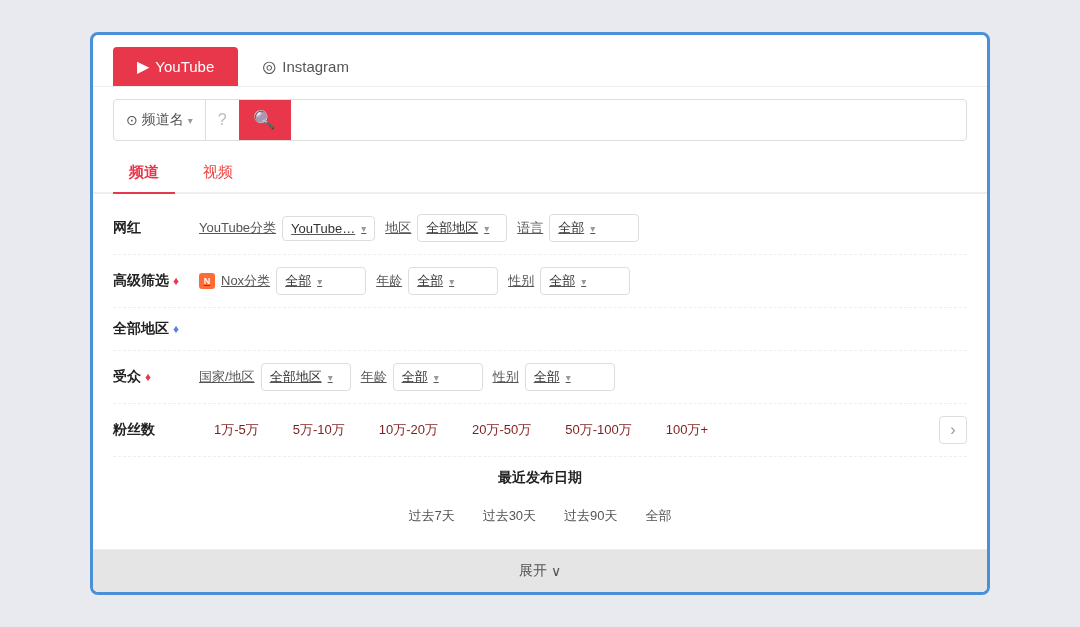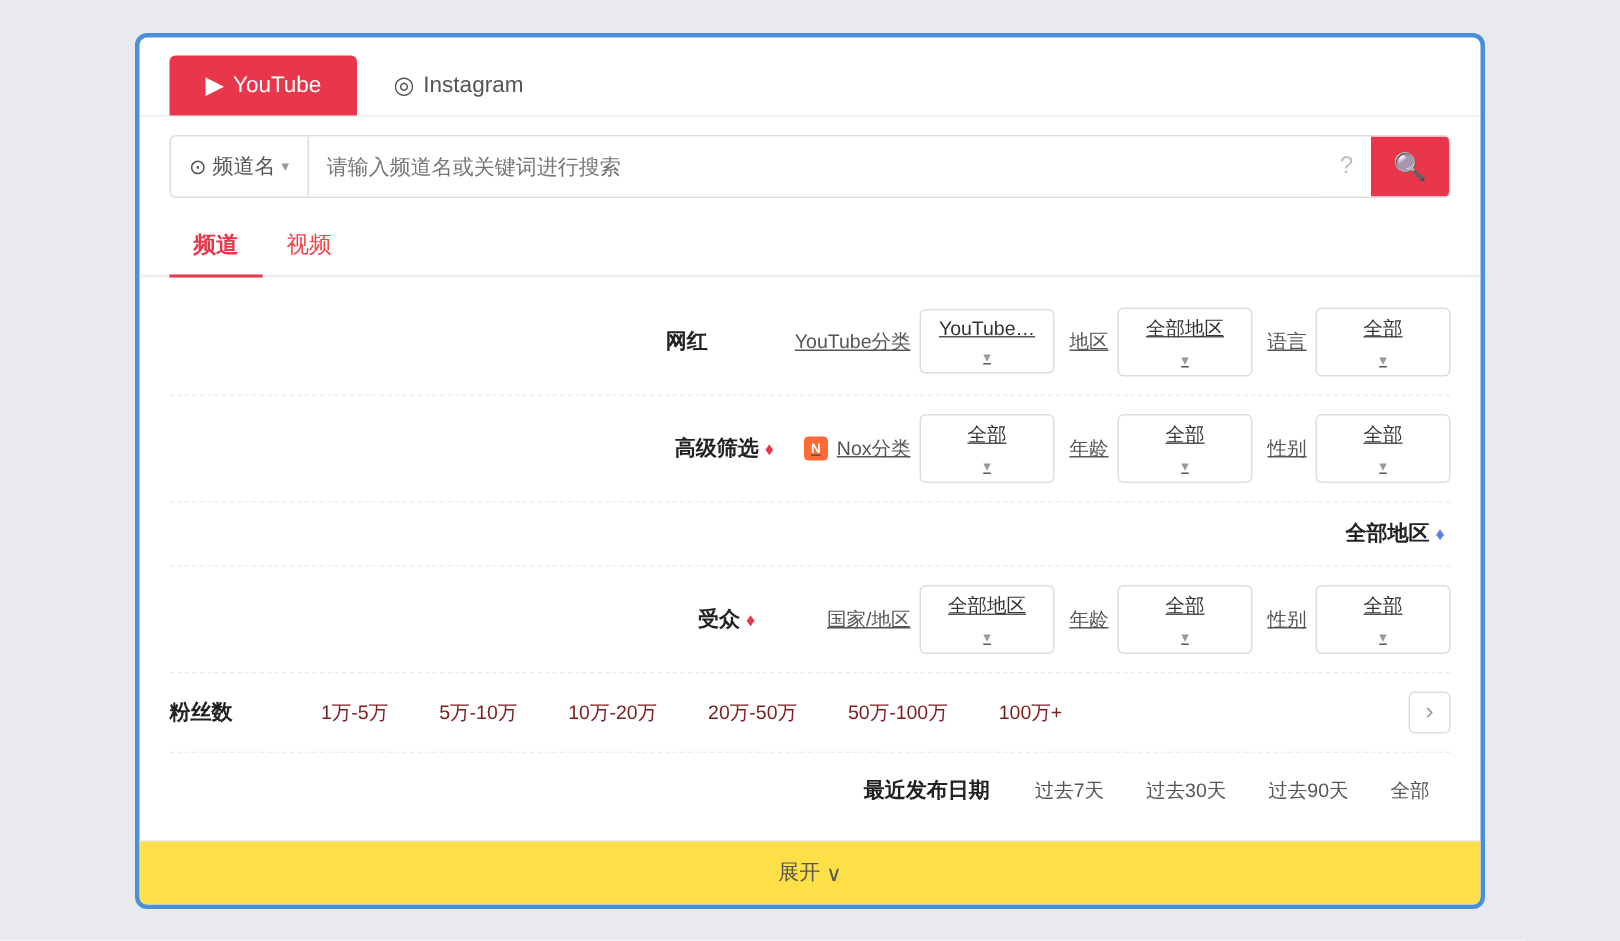--- a/index.html
+++ b/index.html
@@ -90,21 +90,21 @@
       display: flex;
       align-items: center;
       justify-content: center;
       cursor: pointer;
       color: #fff;
       font-size: 18px;
     }
     
     .content-tabs {
       display: flex;
-      gap: 0;
+      gap: 12px;
       padding: 0 20px;
       border-bottom: 2px solid #eee;
     }
     .content-tab {
       padding: 10px 16px;
       font-size: 15px;
       color: #ef4444;
       cursor: pointer;
       position: relative;
     }
@@ -124,24 +124,24 @@
     
     .filters {
       padding: 8px 20px;
     }
     .filter-row {
       display: flex;
       align-items: center;
       padding: 12px 0;
       border-bottom: 1px dashed #eee;
       gap: 16px;
-      justify-content: flex-end;
     }
     .filter-row:last-child {
       border-bottom: none;
+      flex-direction: column;
     }
     .filter-label {
       font-size: 14px;
       font-weight: 600;
       color: #222;
       min-width: 70px;
       display: flex;
       align-items: center;
       gap: 4px;
     }
@@ -173,21 +173,20 @@
       border: 1px solid #ddd;
       border-radius: 4px;
       padding: 4px 8px;
       font-size: 13px;
       color: #333;
       cursor: pointer;
       gap: 6px;
       min-width: 90px;
       background: #fff;
       position: relative;
-      flex-direction: column;
     }
     .filter-select .caret { color: #999; font-size: 10px; }
     .nox-icon {
       width: 16px;
       height: 16px;
       background: #ff6b35;
       border-radius: 3px;
       display: inline-flex;
       align-items: center;
       justify-content: center;
@@ -235,21 +234,21 @@
       font-size: 13px;
       color: #555;
       cursor: pointer;
     }
     
     .expand-bar {
       display: flex;
       align-items: center;
       justify-content: center;
       padding: 12px;
-      background: #fde047;
+      background: #e5e5e5;
       border-top: 1px solid #eee;
       cursor: pointer;
       font-size: 14px;
       color: #555;
       gap: 4px;
     }
     
     .fans-more {
       margin-left: auto;
       width: 28px;
@@ -279,21 +278,20 @@
       <span>Instagram</span>
     </div>
   </div>
 
   <div class="search-bar">
     <div class="search-type">
       <span>⊙</span>
       <span>频道名</span>
       <span class="caret">▾</span>
     </div>
-    <input class="search-input" type="text" placeholder="请输入频道名或关键词进行搜索" style="">
     <span class="search-help">?</span>
     <button class="search-btn">
       <span>🔍</span>
     </button>
   </div>
 
   <div class="content-tabs">
     <div class="content-tab active">
       <span>频道</span>
     </div>

